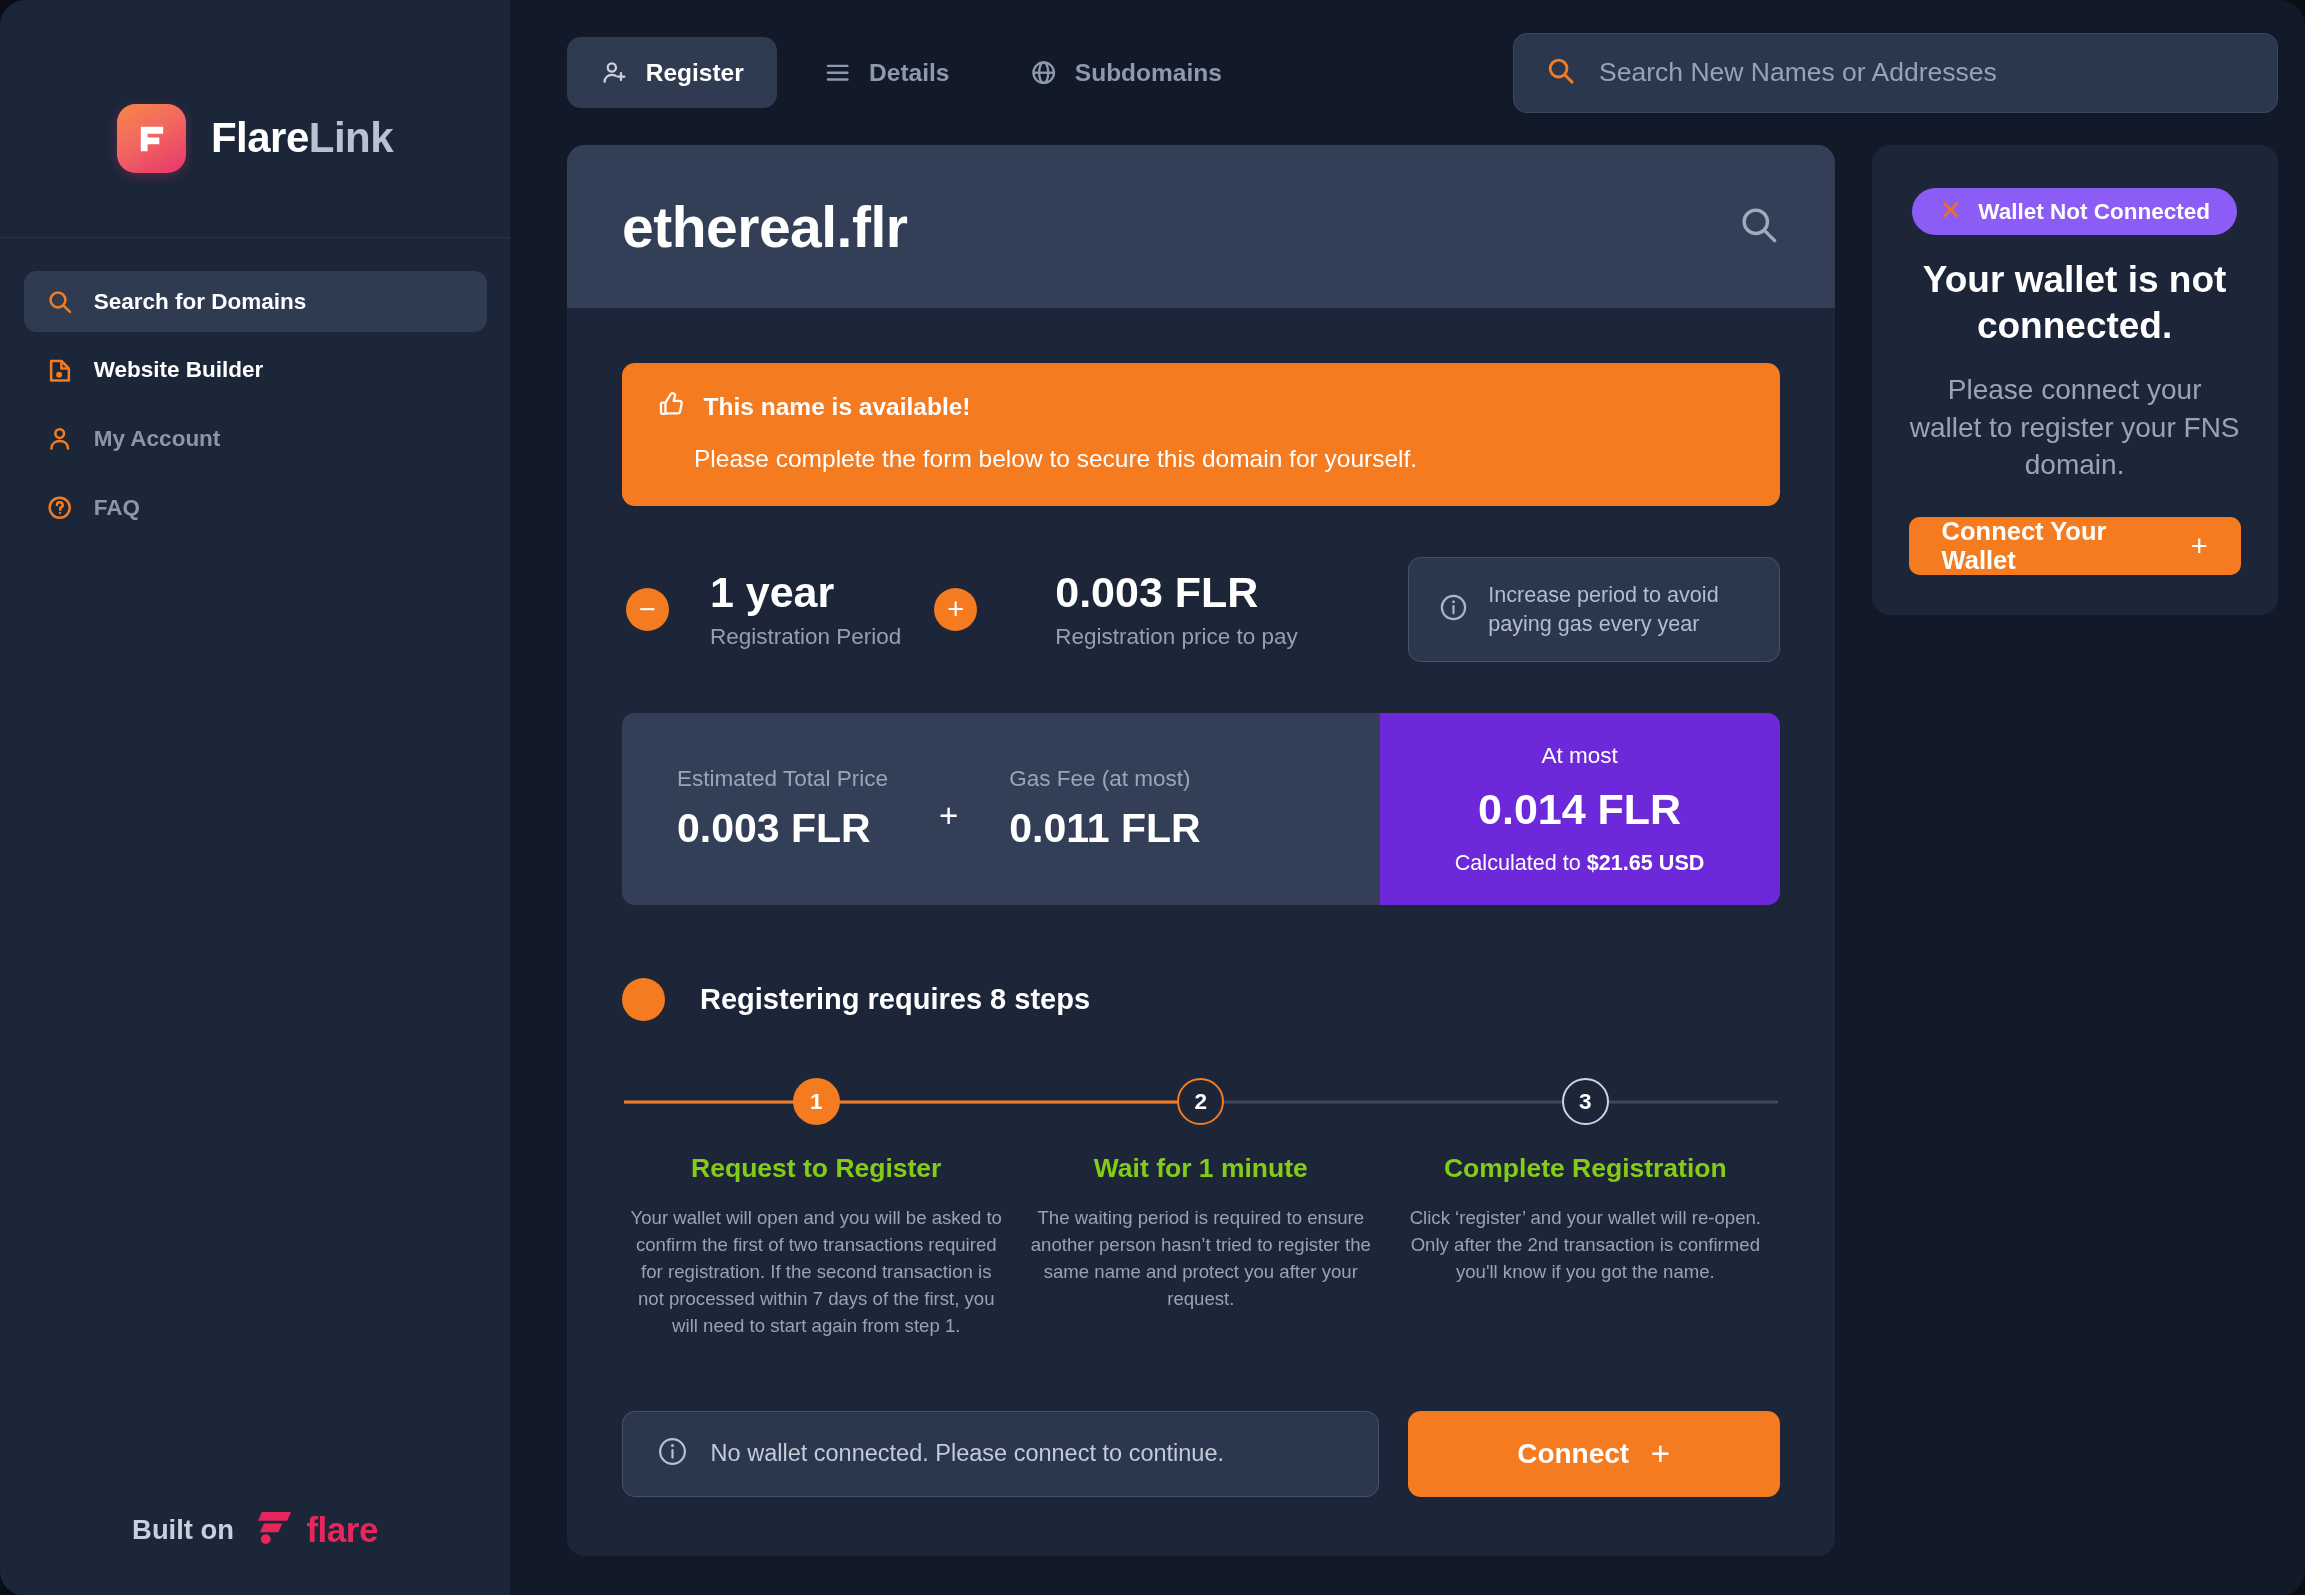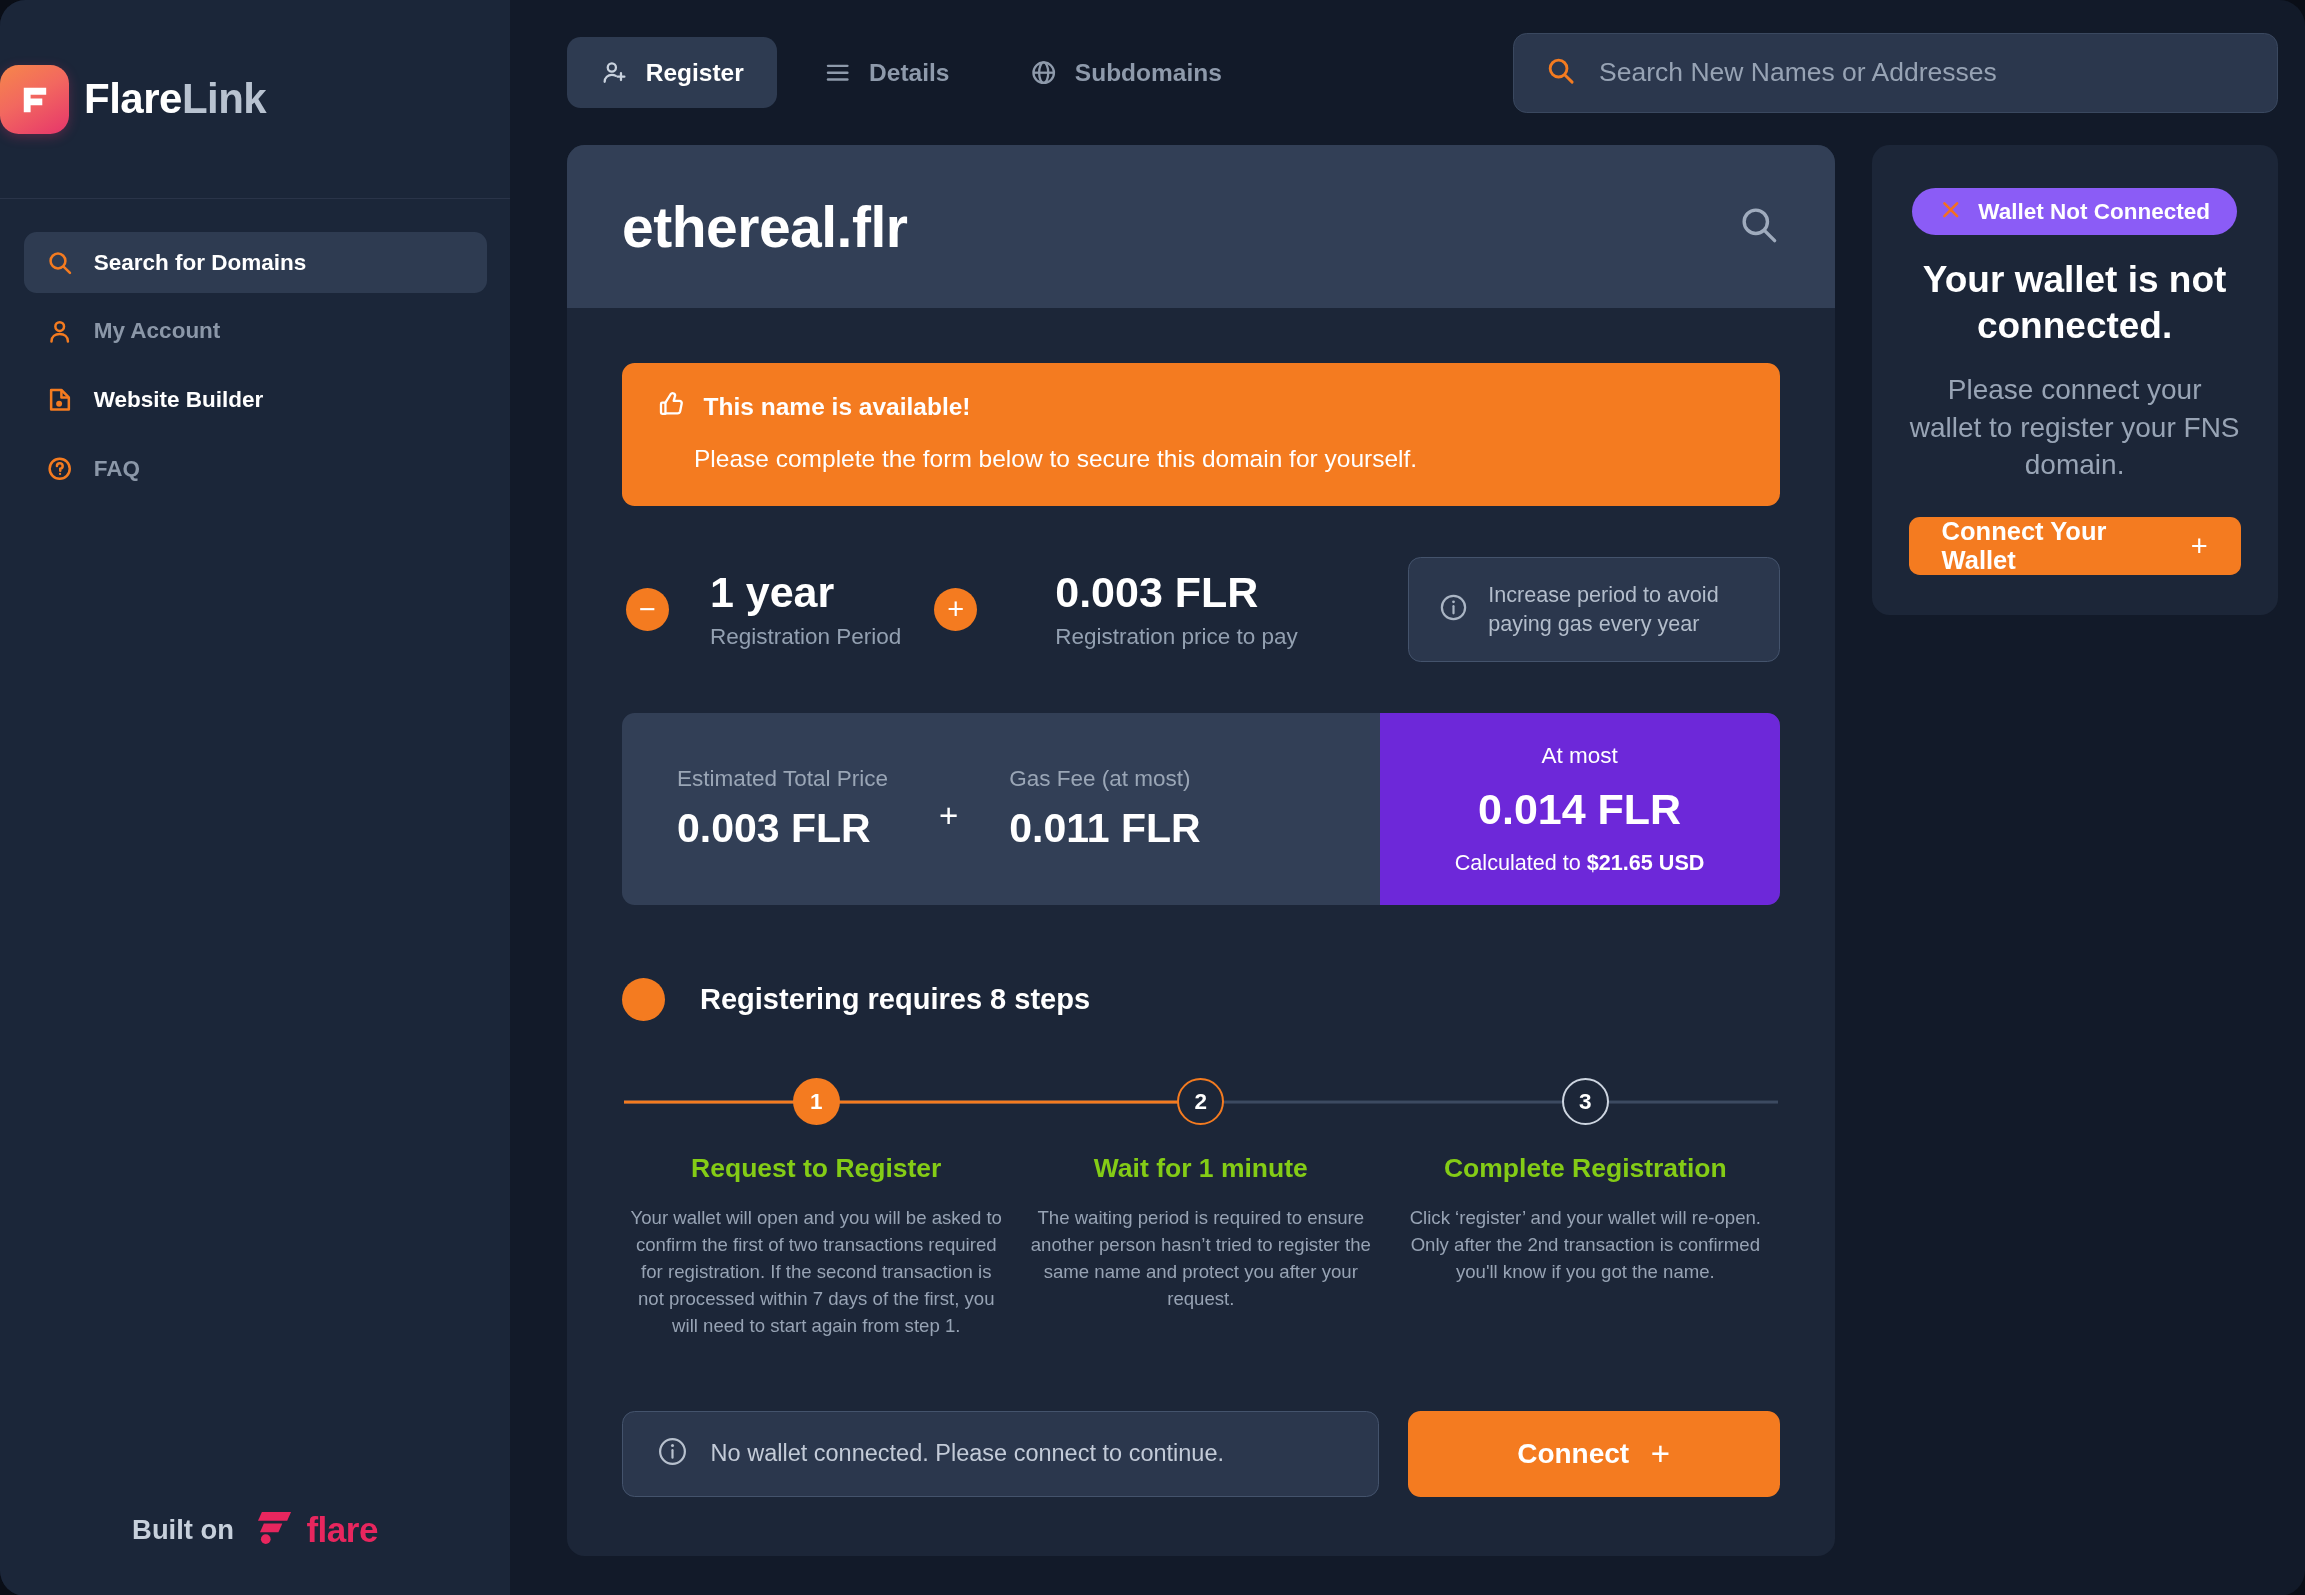--- a/index.html
+++ b/index.html
@@ -28,24 +28,26 @@
     flex: 0 0 510px;
     background: #1b2639;
     display: flex;
     flex-direction: column;
     position: relative;
   }
   .logo-area {
     height: 199px;
     display: flex;
     align-items: center;
-    gap: 15px;
+    justify-content: center;
+    gap: 25px;
     border-bottom: 1px solid #2a3purple;
     border-bottom: 1px solid #2b3purple;
     border-bottom: 1px solid #2a3449;
+    margin-top: 39px;
   }
   .logo-mark {
     width: 69px;
     height: 69px;
     border-radius: 18.6px;
     background: linear-gradient(150deg, #f6874a 0%, #f2685f 45%, #e6356b 100%);
     display: flex;
     align-items: center;
     justify-content: center;
     box-shadow: 0 2.9px 11.8px rgba(230,53,107,.28);
@@ -428,39 +430,39 @@
       <div class="nav-item active">
         <span class="nav-ico">
           <svg width="27.4" height="27.4" viewBox="0 0 24 24" fill="none" stroke="#f47b20" stroke-width="2.2" stroke-linecap="round">
               <circle cx="10.5" cy="10.5" r="6.5"></circle>
               <line x1="15.6" y1="15.6" x2="21" y2="21"></line>
             </svg>
         </span>
         <span>Search for Domains</span>
       </div>
 
-      <div class="nav-item">
-        <span class="nav-ico">
-          <svg width="27.4" height="27.4" viewBox="0 0 24 24" fill="none" stroke="#f47b20" stroke-width="2.2" stroke-linecap="round">
-              <circle cx="12" cy="7.5" r="3.8"></circle>
-              <path d="M4.8 20.5c0-4 3.2-6.4 7.2-6.4s7.2 2.4 7.2 6.4"></path>
-            </svg>
-        </span>
-        <span>My Account</span>
-      </div>
-
       <div class="nav-item strong">
         <span class="nav-ico">
           <svg width="27.4" height="27.4" viewBox="0 0 24 24" fill="none" stroke="#f47b20" stroke-width="2.2" stroke-linejoin="round">
               <path d="M4.5 3.5h9l6.5 6.5v10.5h-15.5z"></path>
               <path d="M13.5 3.5v6.5h6.5"></path>
               <circle cx="11.5" cy="15.5" r="2.6" fill="#f47b20" stroke="none"></circle>
             </svg>
         </span>
         <span>Website Builder</span>
+      </div>
+
+      <div class="nav-item">
+        <span class="nav-ico">
+          <svg width="27.4" height="27.4" viewBox="0 0 24 24" fill="none" stroke="#f47b20" stroke-width="2.2" stroke-linecap="round">
+              <circle cx="12" cy="7.5" r="3.8"></circle>
+              <path d="M4.8 20.5c0-4 3.2-6.4 7.2-6.4s7.2 2.4 7.2 6.4"></path>
+            </svg>
+        </span>
+        <span>My Account</span>
       </div>
 
       <div class="nav-item">
         <span class="nav-ico">
           <svg width="27.4" height="27.4" viewBox="0 0 24 24" fill="none" stroke="#f47b20" stroke-width="2.2" stroke-linecap="round">
               <circle cx="12" cy="12" r="8.8"></circle>
               <path d="M9.6 9.6a2.5 2.5 0 1 1 2.9 2.5v1.6"></path>
               <circle cx="12.3" cy="16.6" r="1" fill="#f47b20" stroke="none"></circle>
             </svg>
         </span>

